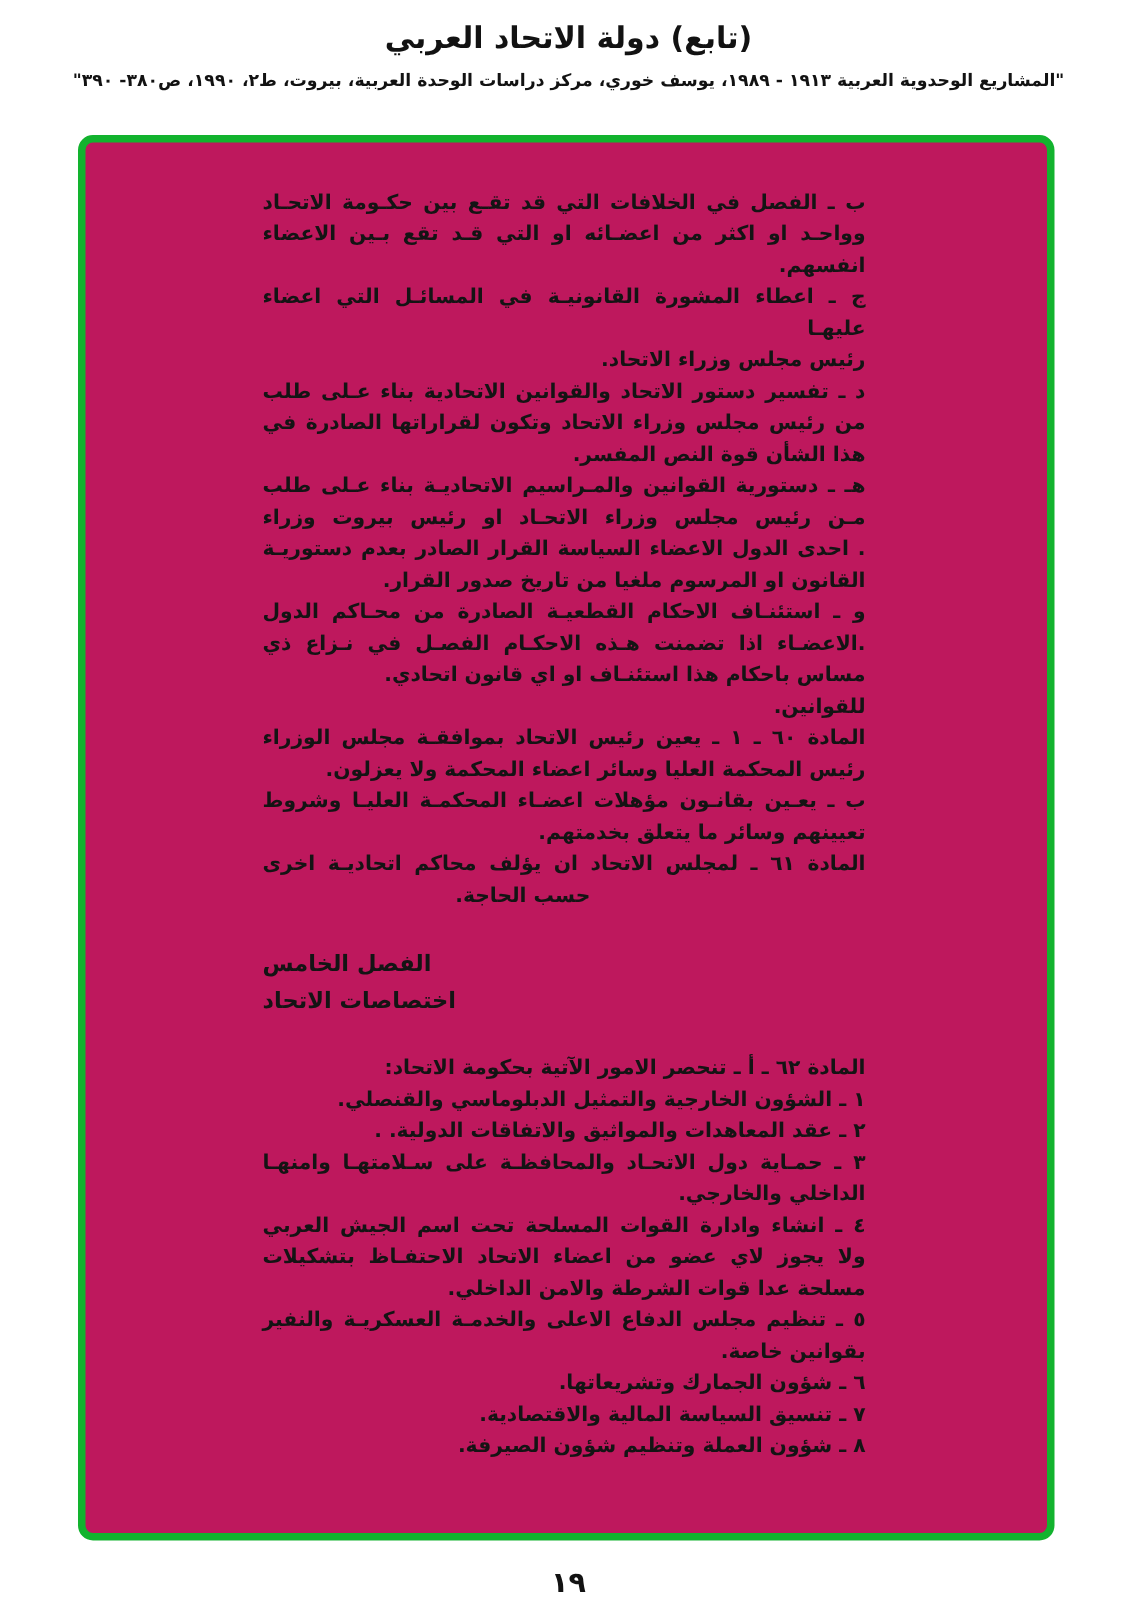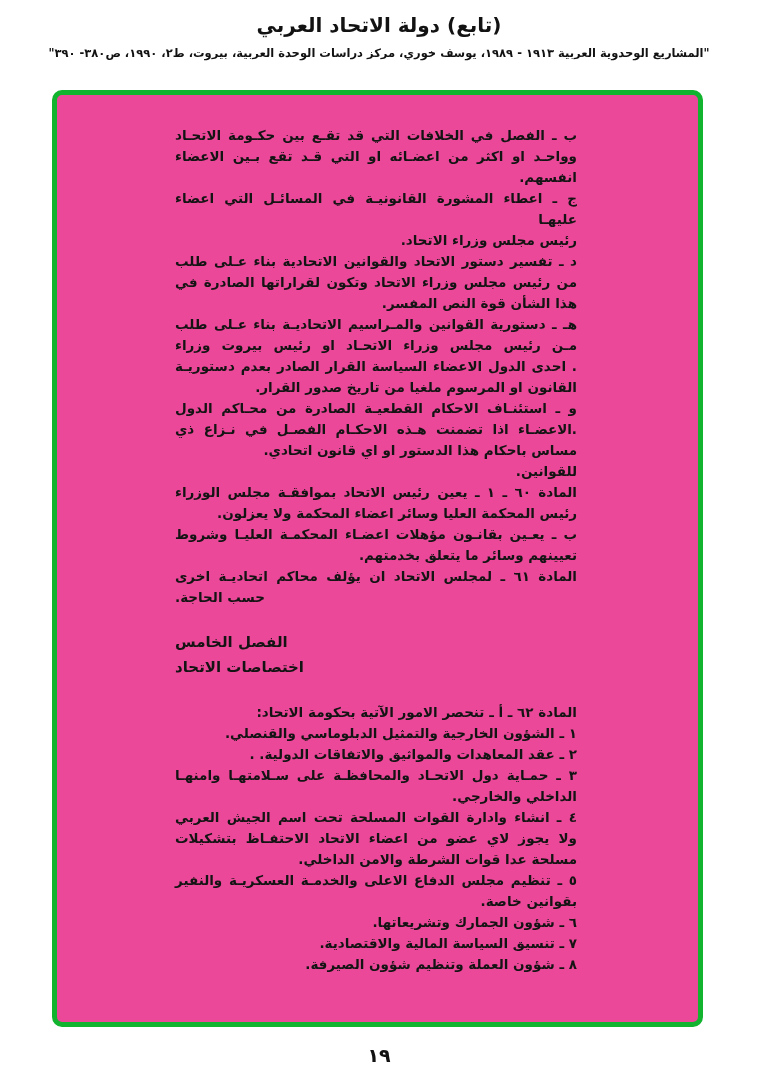--- a/index.html
+++ b/index.html
@@ -13,31 +13,31 @@
     text-align:center;font-weight:bold;font-size:20px;line-height:26px;
   }
   .doc-citation{
     position:absolute;top:45px;left:0;width:758px;
     text-align:center;font-weight:bold;font-size:11.5px;line-height:16px;
     white-space:nowrap;
   }
   .frame{
     position:absolute;left:52px;top:90px;width:651px;height:937px;
     border:5px solid #12b32e;border-radius:10px;box-sizing:border-box;
-    background:#ec4899;
+    background:#be185d;
   }
   .text-col{
     position:absolute;top:30px;right:121px;width:402px;
   }
   .line{
     font-weight:bold;font-size:13.5px;line-height:21px;color:#141414;
   }
   .line.justify{text-align:justify;text-align-last:justify;}
   .line.right{text-align:right;}
-  .line.indent{text-align:left;margin-right:55px;}
+  .line.indent{text-align:center;margin-right:55px;}
   .line.heading{text-align:left;font-size:15px;line-height:25px;}
   .line.gap{margin-top:22px;}
   .page-number{
     position:absolute;top:1044px;left:0;width:758px;
     text-align:center;font-weight:bold;font-size:19px;line-height:22px;
   }
 </style>
 </head>
 <body>
 
@@ -53,21 +53,21 @@
       <div class="line right">رئيس مجلس وزراء الاتحاد.</div>
       <div class="line justify">د ـ تفسير دستور الاتحاد والقوانين الاتحادية بناء عـلى طلب</div>
       <div class="line justify">من رئيس مجلس وزراء الاتحاد وتكون لقراراتها الصادرة في</div>
       <div class="line right">هذا الشأن قوة النص المفسر.</div>
       <div class="line justify">هـ ـ دستورية القوانين والمـراسيم الاتحاديـة بناء عـلى طلب</div>
       <div class="line justify">مـن رئيس مجلس وزراء الاتحـاد او رئيس بيروت وزراء</div>
       <div class="line justify">. احدى الدول الاعضاء السياسة القرار الصادر بعدم دستوريـة</div>
       <div class="line right">القانون او المرسوم ملغيا من تاريخ صدور القرار.</div>
       <div class="line justify">و ـ استئنـاف الاحكام القطعيـة الصادرة من محـاكم الدول</div>
       <div class="line justify">.الاعضـاء اذا تضمنت هـذه الاحكـام الفصـل في نـزاع ذي</div>
-      <div class="line right">مساس باحكام هذا الدستور او اي قانون اتحادي.</div>
+      <div class="line right">مساس باحكام هذا استئنـاف او اي قانون اتحادي.</div>
       <div class="line right">للقوانين.</div>
       <div class="line justify">المادة ٦٠ ـ ١ ـ يعين رئيس الاتحاد بموافقـة مجلس الوزراء</div>
       <div class="line right">رئيس المحكمة العليا وسائر اعضاء المحكمة ولا يعزلون.</div>
       <div class="line justify">ب ـ يعـين بقانـون مؤهلات اعضـاء المحكمـة العليـا وشروط</div>
       <div class="line right">تعيينهم وسائر ما يتعلق بخدمتهم.</div>
       <div class="line justify">المادة ٦١ ـ لمجلس الاتحاد ان يؤلف محاكم اتحاديـة اخرى</div>
       <div class="line indent">حسب الحاجة.</div>
       <div class="line heading gap">الفصل الخامس</div>
       <div class="line heading">اختصاصات الاتحاد</div>
       <div class="line right gap">المادة ٦٢ ـ أ ـ تنحصر الامور الآتية بحكومة الاتحاد:</div>

